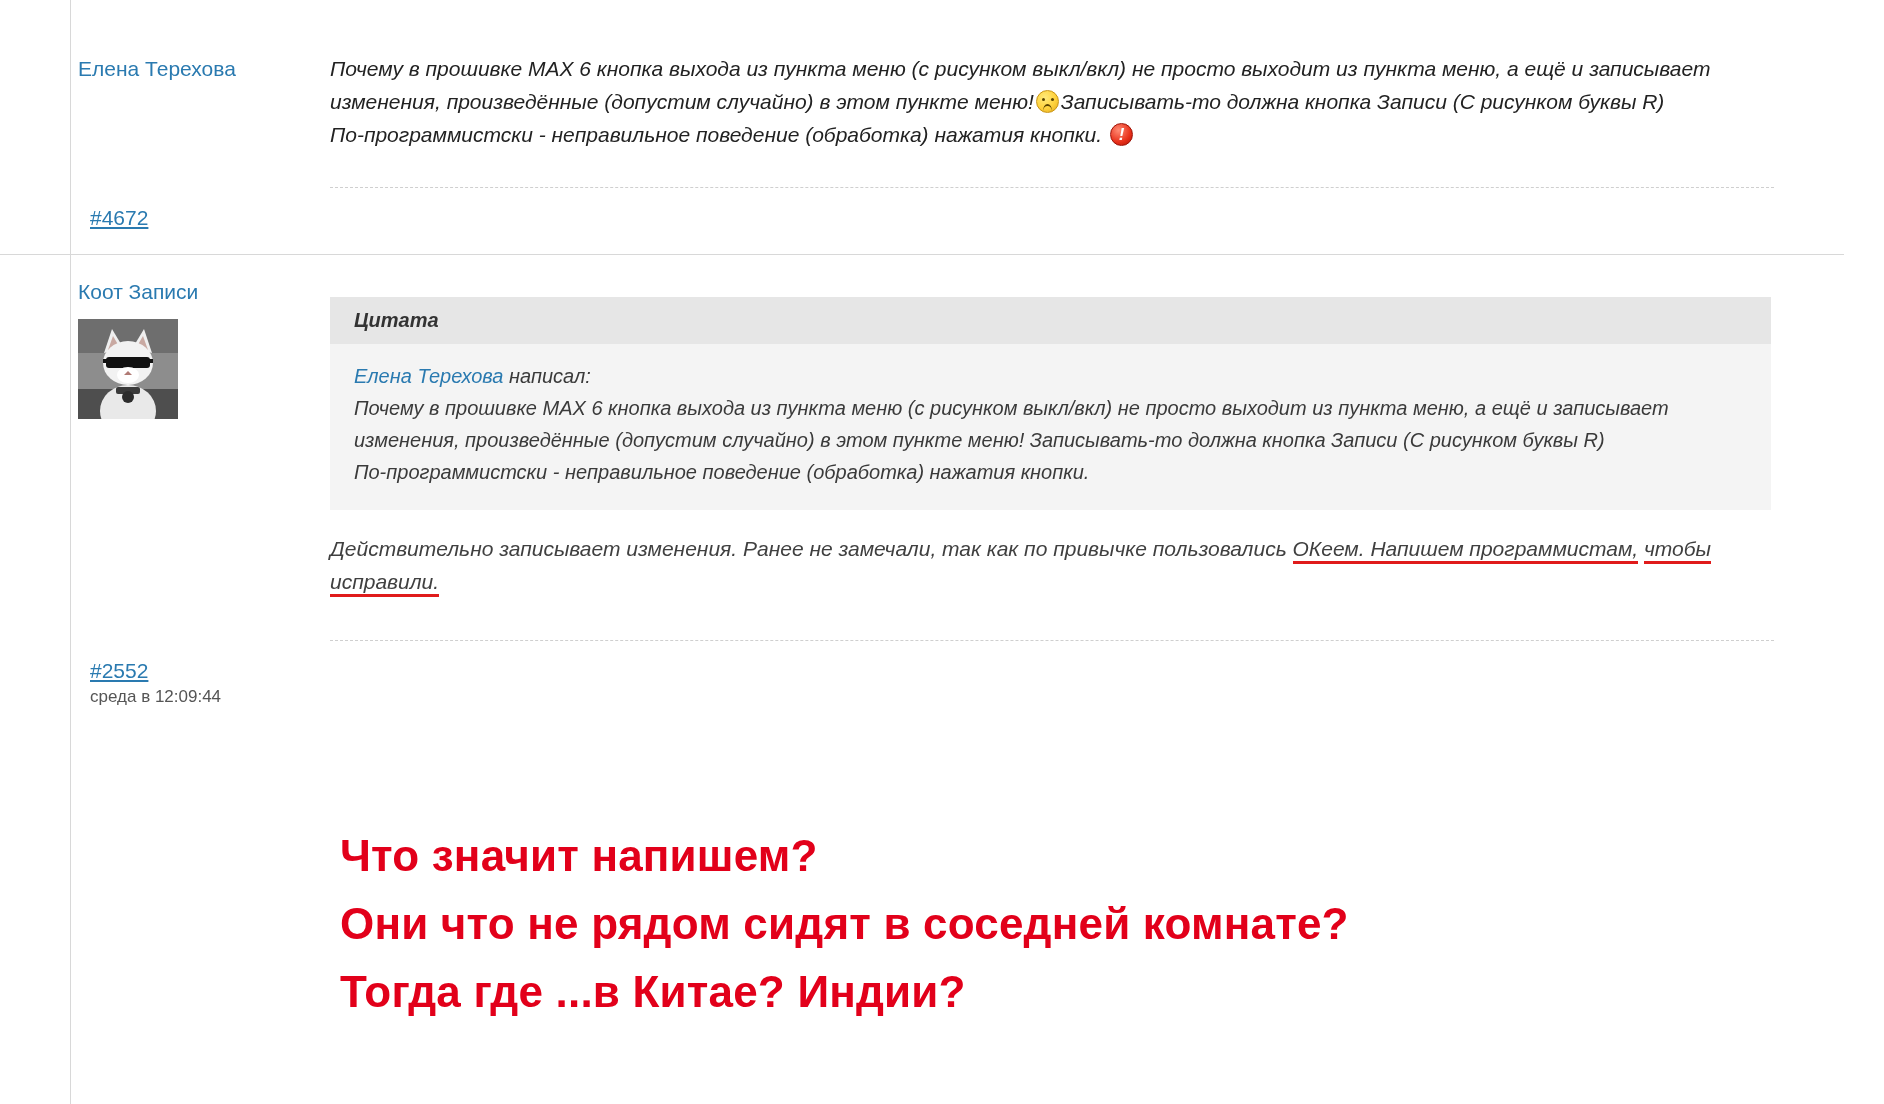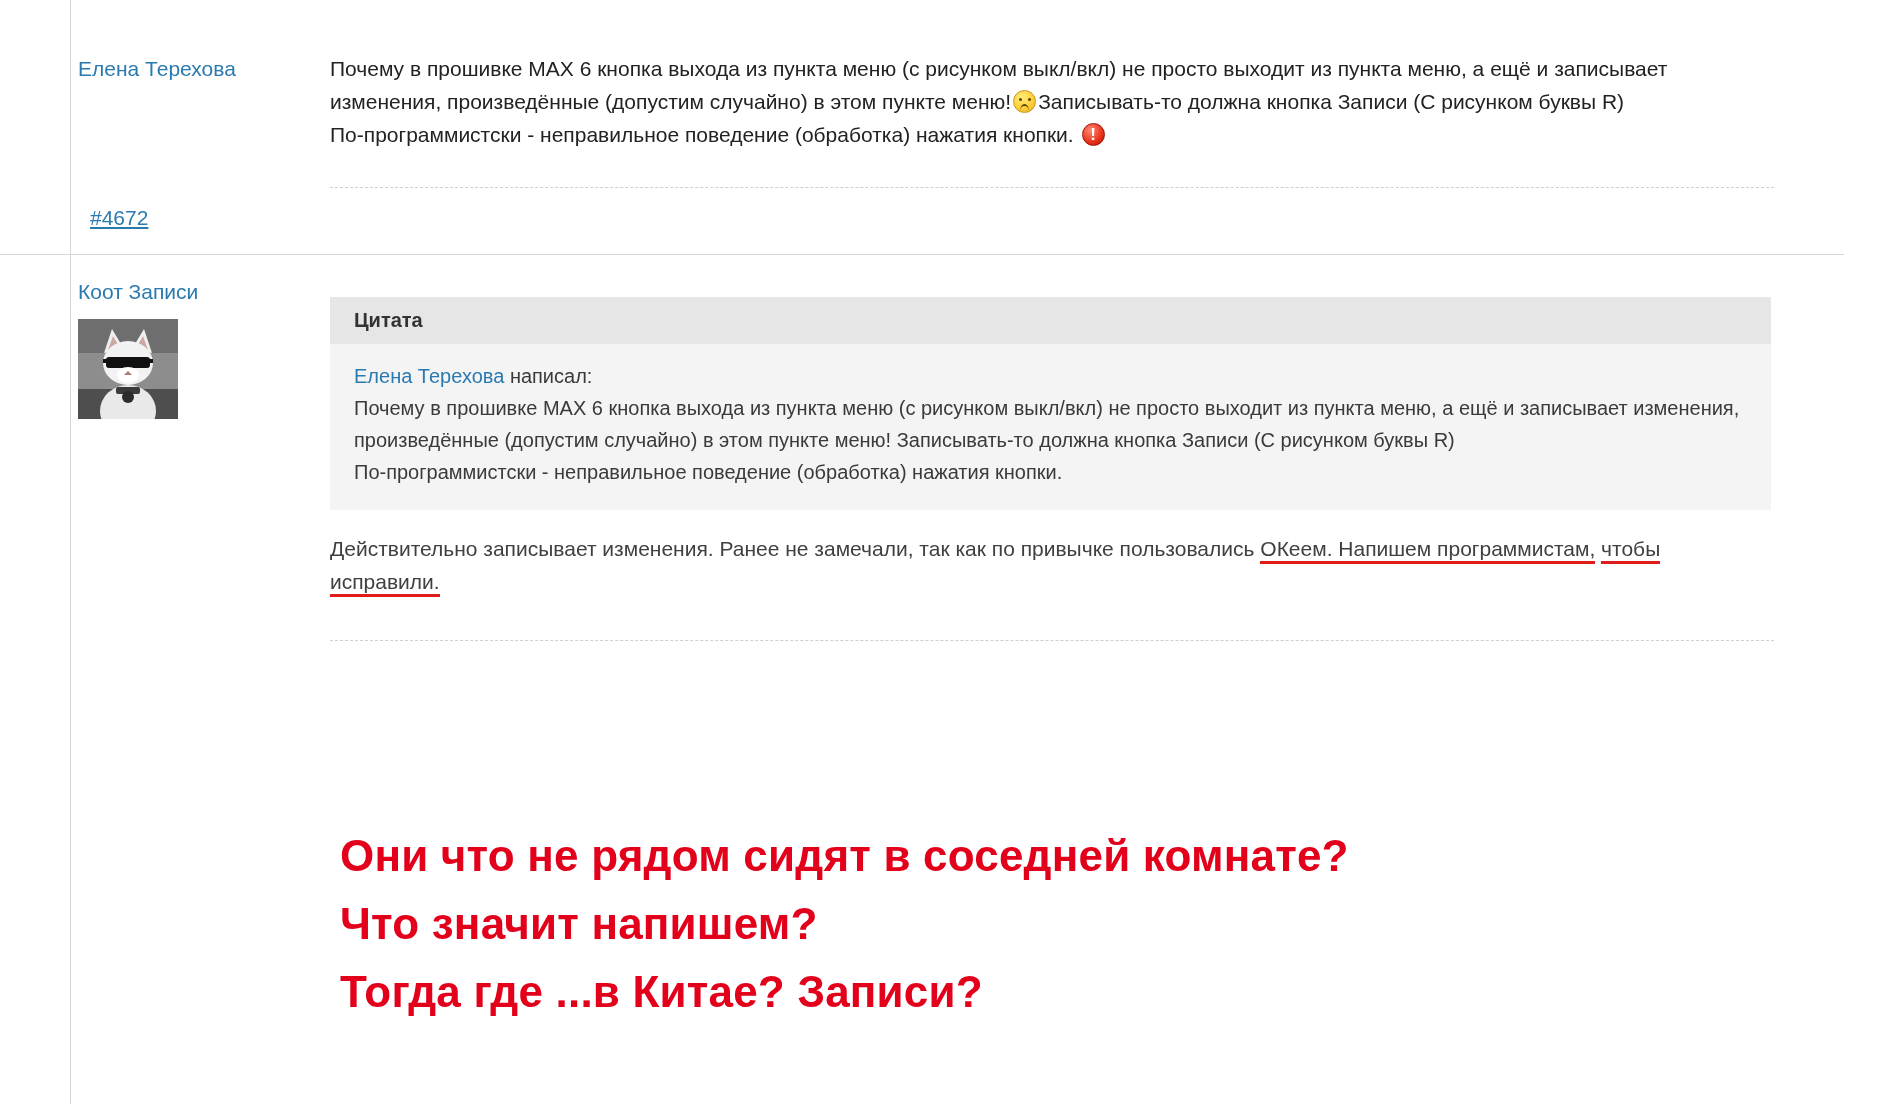--- a/index.html
+++ b/index.html
@@ -25,20 +25,21 @@
   }
   .post-side {
     width: 330px;
     flex: 0 0 330px;
     padding-left: 78px;
     padding-top: 4px;
   }
   .post-body {
     flex: 1 1 auto;
     padding-right: 73px;
+    font-style: italic;
   }
   .author {
     color: #2a7ab0;
     font-size: 21px;
     line-height: 26px;
     text-decoration: none;
     white-space: nowrap;
   }
   .avatar-wrap {
     margin-top: 14px;
@@ -284,19 +285,23 @@
         <span>Действительно записывает изменения. Ранее не замечали, так как по привычке пользовались </span><span class="red-underline">ОКеем. Напишем программистам,</span>
         <span class="red-underline">чтобы исправили.</span>
       </div>
     </div>
   </div>
 
   <div style="height:42px"></div>
   <div class="sep"></div>
   <div style="height:16px"></div>
 
+  <div class="meta">
+    <a class="post-num" href="#">#2552</a>
+    <div class="post-time">среда в 12:09:44</div>
+  </div>
 
   <div class="annotation">
+    <div>Что значит напишем?</div>
     <div>Они что не рядом сидят в соседней комнате?</div>
-    <div>Что значит напишем?</div>
-    <div>Тогда где ...в Китае? Записи?</div>
+    <div>Тогда где ...в Китае? Индии?</div>
   </div>
 </div>
 
 </body></html>

